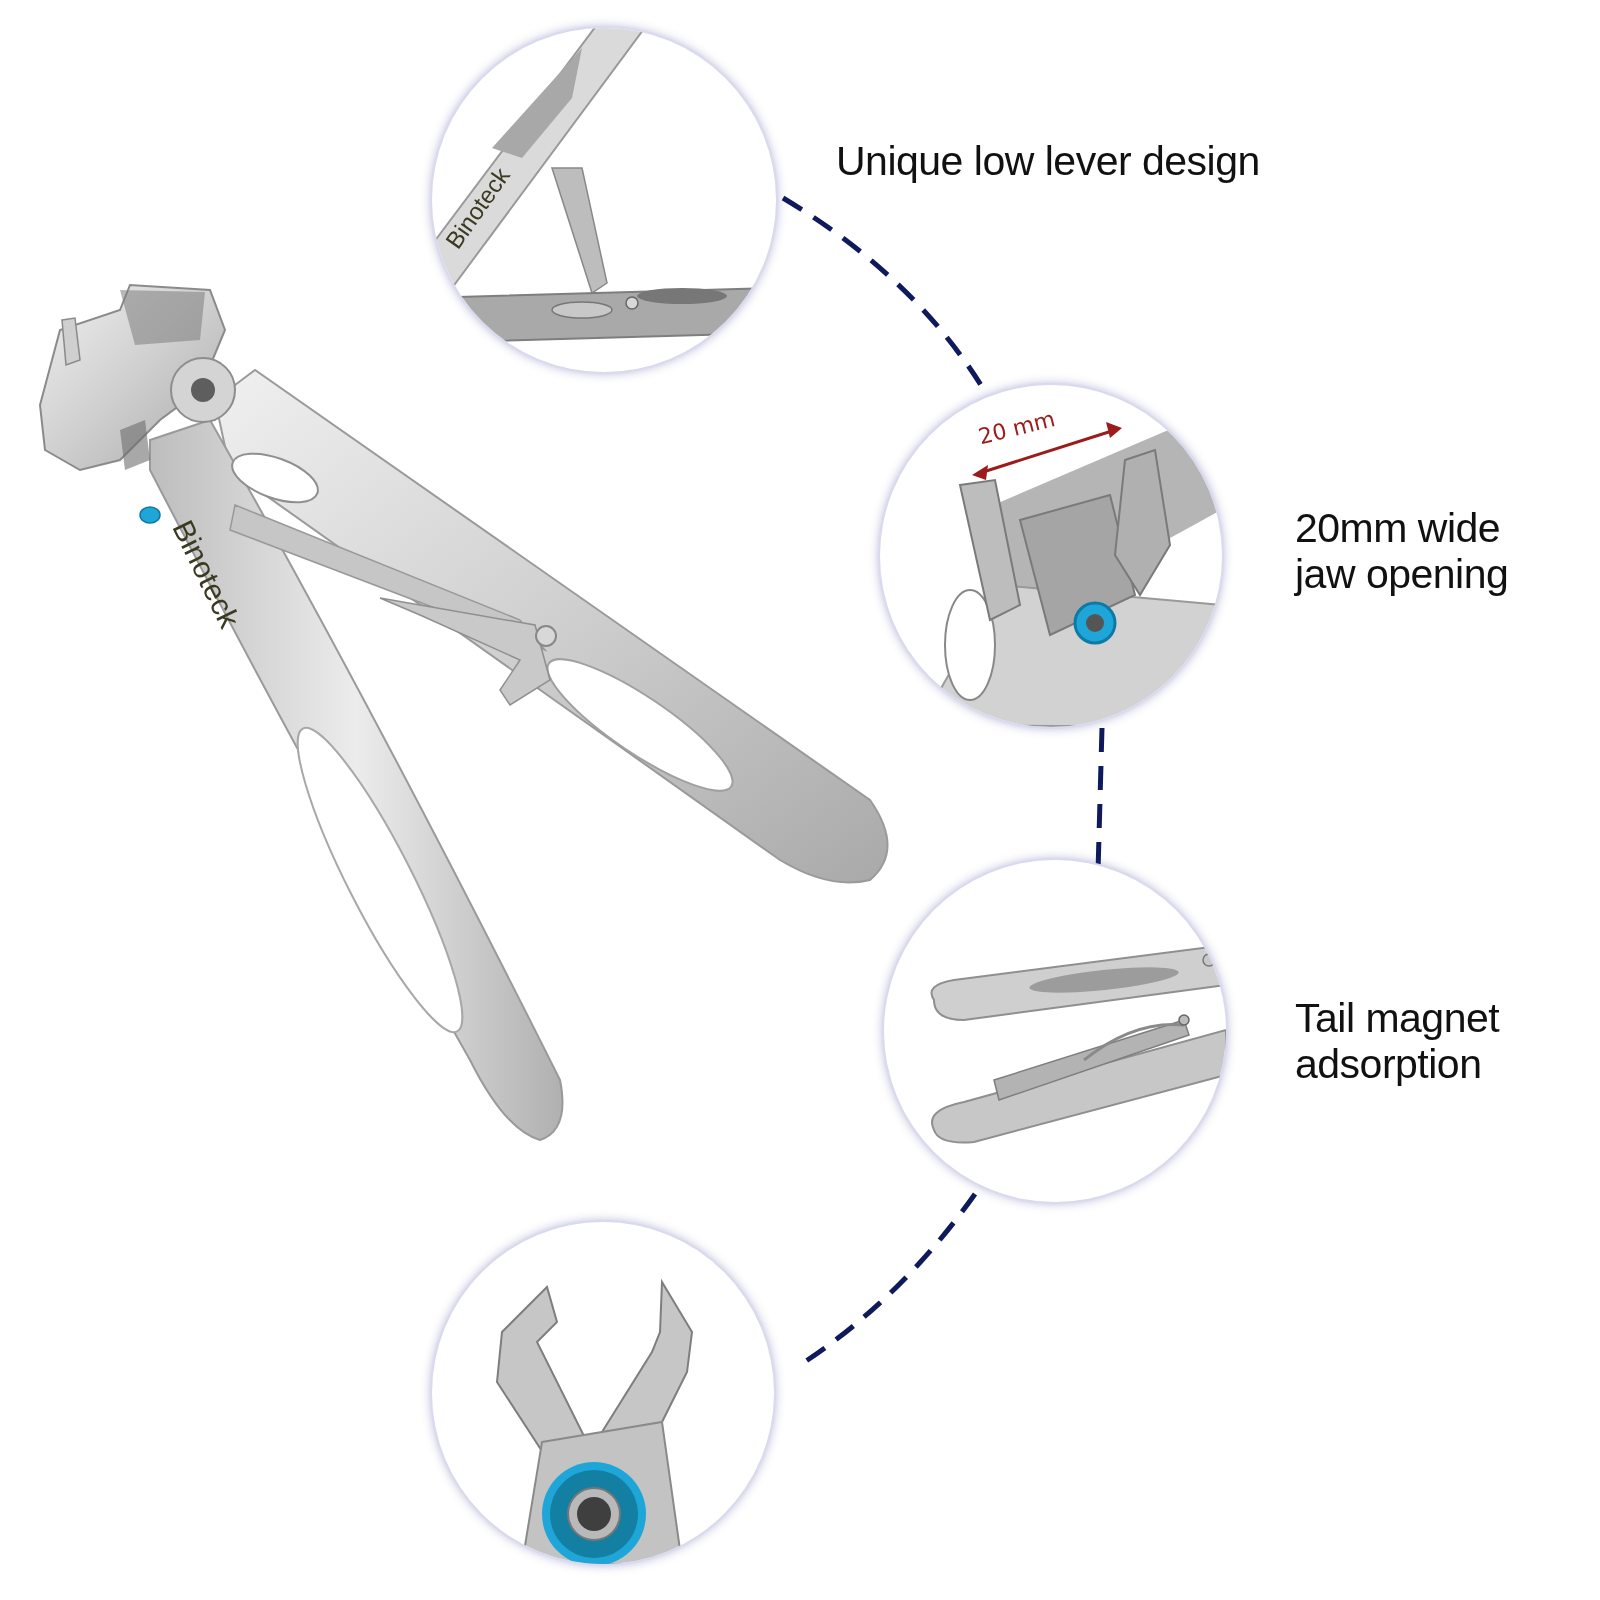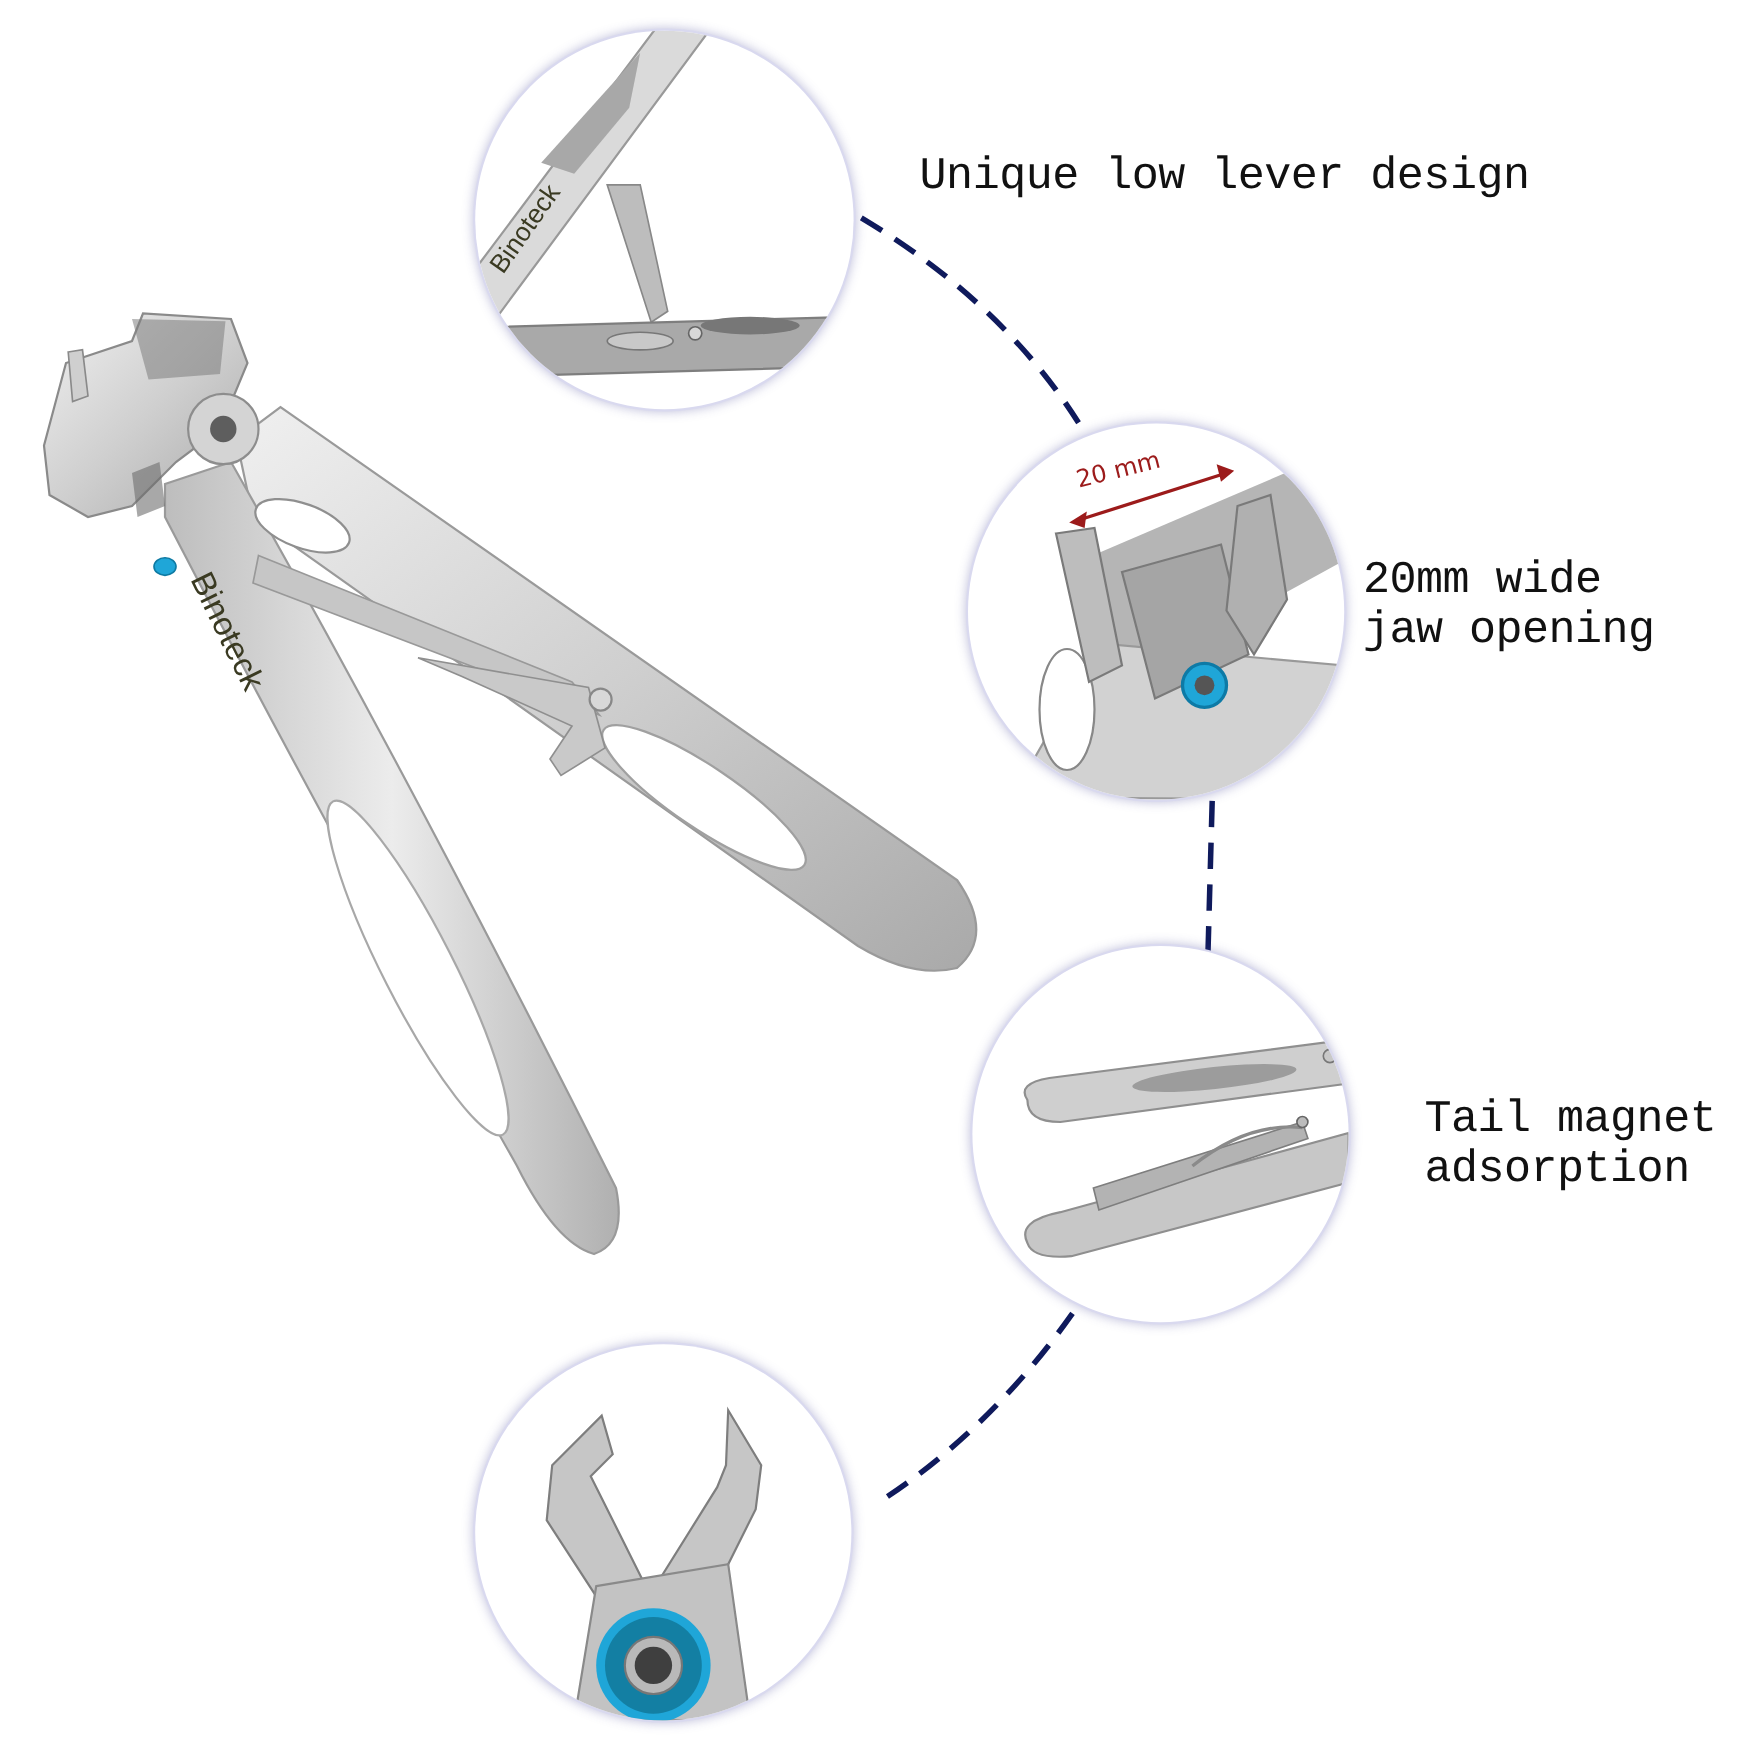--- a/index.html
+++ b/index.html
@@ -1,21 +1,21 @@
 <!DOCTYPE html>
 <html><head>
 <meta charset="utf-8">
 <style>
   html, body { margin: 0; padding: 0; background: #ffffff; }
   body { width: 1600px; height: 1600px; position: relative; overflow: hidden; font-family: "Liberation Sans", "DejaVu Sans", sans-serif; }
   .stage { position: absolute; left: 0; top: 0; width: 1600px; height: 1600px; }
   svg.overlay { position: absolute; left: 0; top: 0; }
   .feature-label {
     position: absolute;
-    font-family: Liberation Mono, monospace;
+    font-family: Liberation Sans, sans-serif;
     font-size: 41px;
     line-height: 46px;
     color: #111111;
     letter-spacing: -0.5px;
     font-weight: 500;
   }
   .callout {
     position: absolute;
     border-radius: 50%;
     background: #ffffff;
@@ -139,21 +139,21 @@
       <circle cx="162" cy="292" r="44" fill="#137fa3"></circle>
       <circle cx="162" cy="292" r="26" fill="#b9b9b9" stroke="#777" stroke-width="2"></circle>
       <circle cx="162" cy="292" r="17" fill="#3f3f3f"></circle>
     </svg>
   </div>
 
   <div class="feature-label" style="left: 836px; top: 138px;">
     <span>Unique low lever design</span>
   </div>
 
-  <div class="feature-label" style="left: 1239px; top: 505px;">
+  <div class="feature-label" style="left: 1295px; top: 505px;">
     <div>20mm wide</div>
     <div>jaw opening</div>
   </div>
 
   <div class="feature-label" style="left: 1295px; top: 995px;">
     <div>Tail magnet</div>
     <div>adsorption</div>
   </div>
 
 

